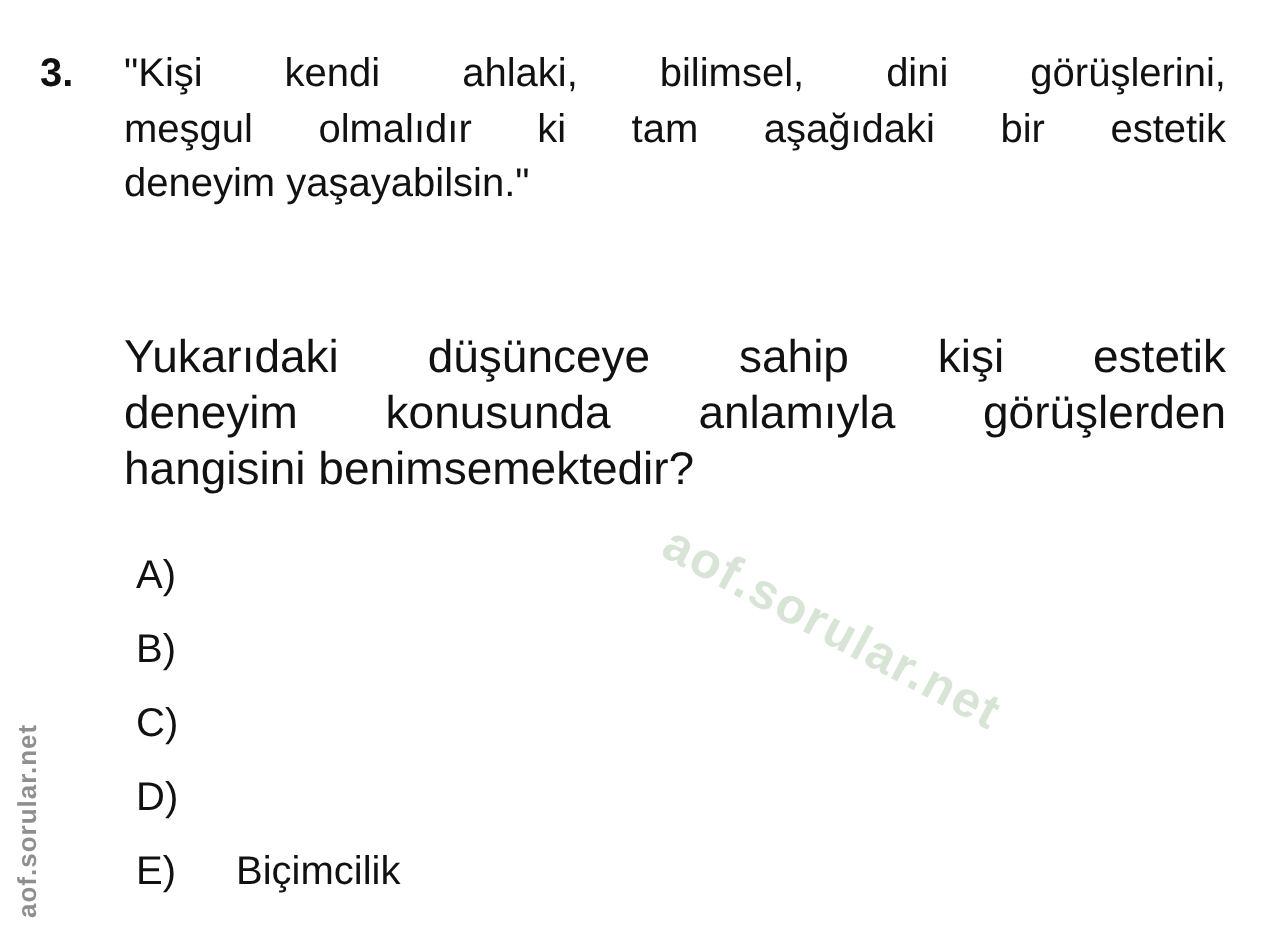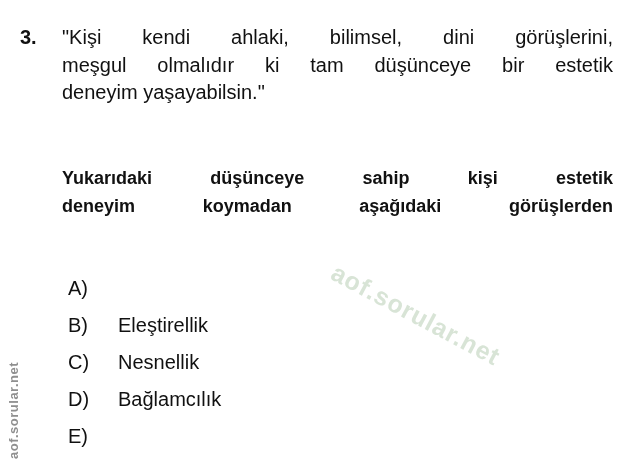--- a/index.html
+++ b/index.html
@@ -22,21 +22,21 @@
   .qnum{
     position:absolute;left:20px;top:24px;
     font-size:20px;font-weight:bold;line-height:27.5px;
   }
   .quote{
     position:absolute;left:62px;top:24px;width:551px;
     font-size:20px;line-height:27.5px;
   }
   .prompt{
     position:absolute;left:62px;top:164px;width:551px;
-    font-size:18px;font-weight:bold;line-height:28px;
+    font-size:23px;font-weight:normal;line-height:28px;
   }
   .jline{
     text-align:justify;
     text-align-last:justify;
   }
   .options{
     position:absolute;left:68px;top:276px;width:420px;
     list-style:none;
   }
   .opt{
@@ -66,47 +66,46 @@
 </style>
 </head>
 <body>
 
 <div class="page">
 
   <div class="qnum">3.</div>
 
   <div class="quote">
     <div class="jline">"Kişi kendi ahlaki, bilimsel, dini görüşlerini,</div>
-    <div class="jline">meşgul olmalıdır ki tam düşünceye bir estetik</div>
+    <div class="jline">meşgul olmalıdır ki tam aşağıdaki bir estetik</div>
     <div>deneyim yaşayabilsin."</div>
   </div>
 
   <div class="prompt">
     <div class="jline">Yukarıdaki düşünceye sahip kişi estetik</div>
-    <div class="jline">deneyim koymadan aşağıdaki görüşlerden</div>
+    <div class="jline">deneyim konusunda anlamıyla görüşlerden</div>
+    <div>hangisini benimsemektedir?</div>
   </div>
 
   <ul class="options">
     <li class="opt">
       <span class="letter">A)</span>
     </li>
     <li class="opt">
       <span class="letter">B)</span>
-      <span class="label">Eleştirellik</span>
     </li>
     <li class="opt">
       <span class="letter">C)</span>
-      <span class="label">Nesnellik</span>
     </li>
     <li class="opt">
       <span class="letter">D)</span>
-      <span class="label">Bağlamcılık</span>
     </li>
     <li class="opt">
       <span class="letter">E)</span>
+      <span class="label">Biçimcilik</span>
     </li>
   </ul>
 
   <div class="wm-diag">aof.sorular.net</div>
 
   <div class="wm-vert">aof.sorular.net</div>
 
 </div>
 
 </body></html>

